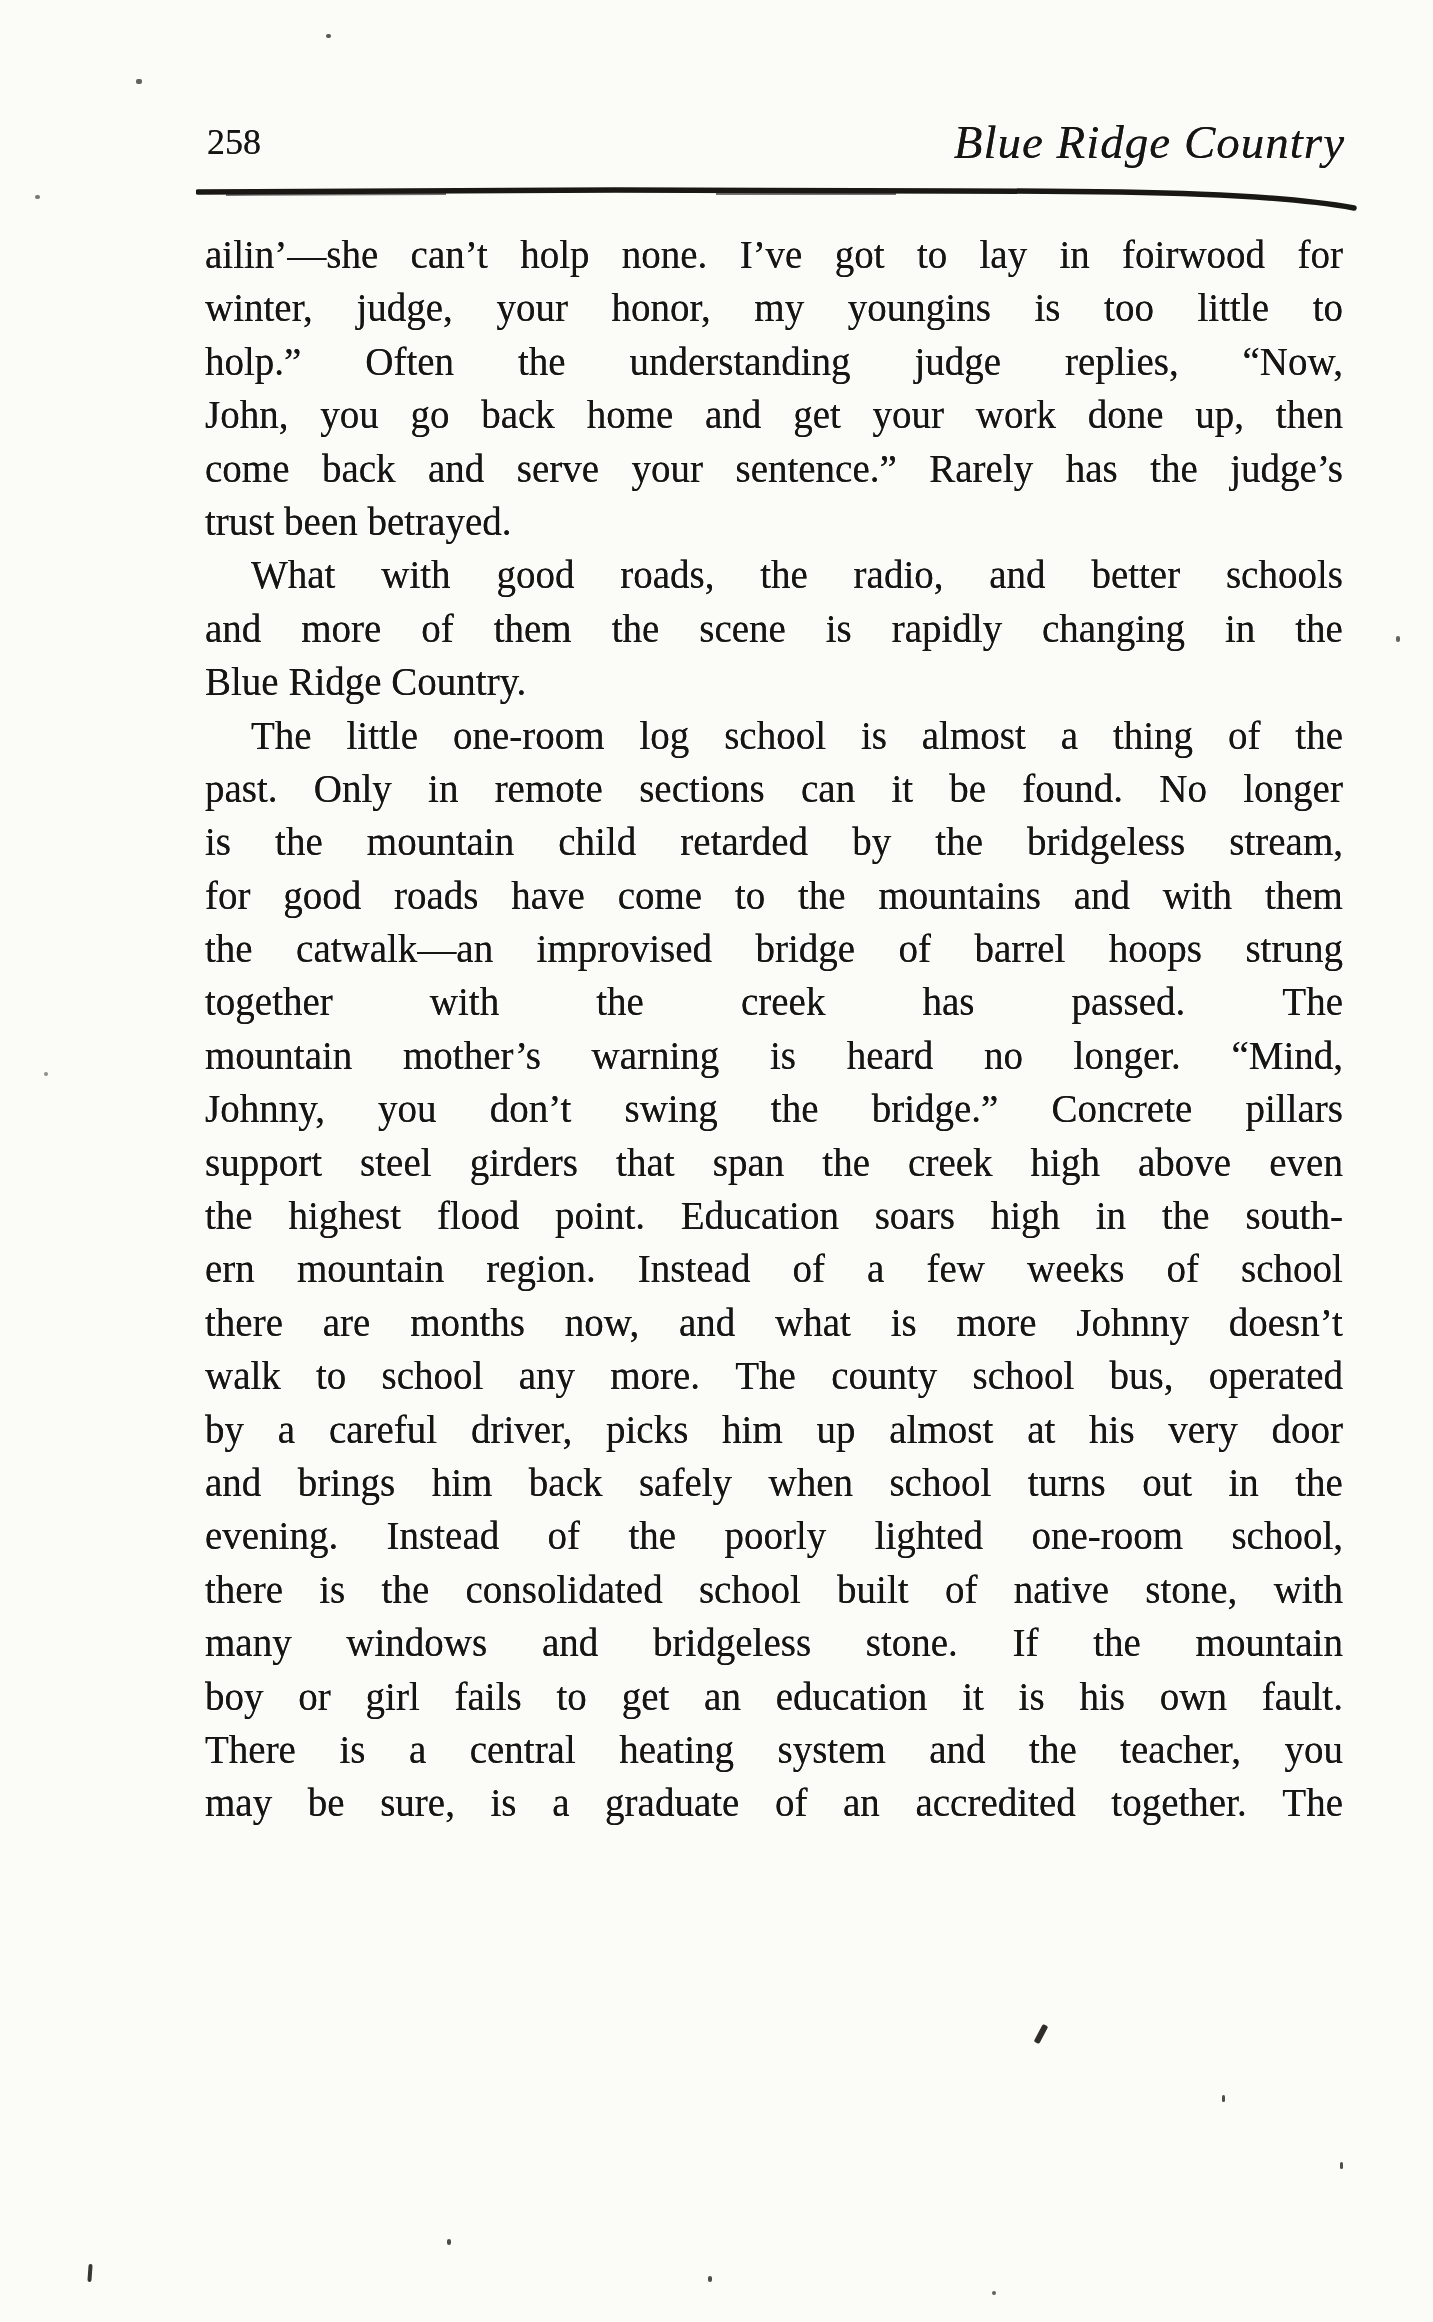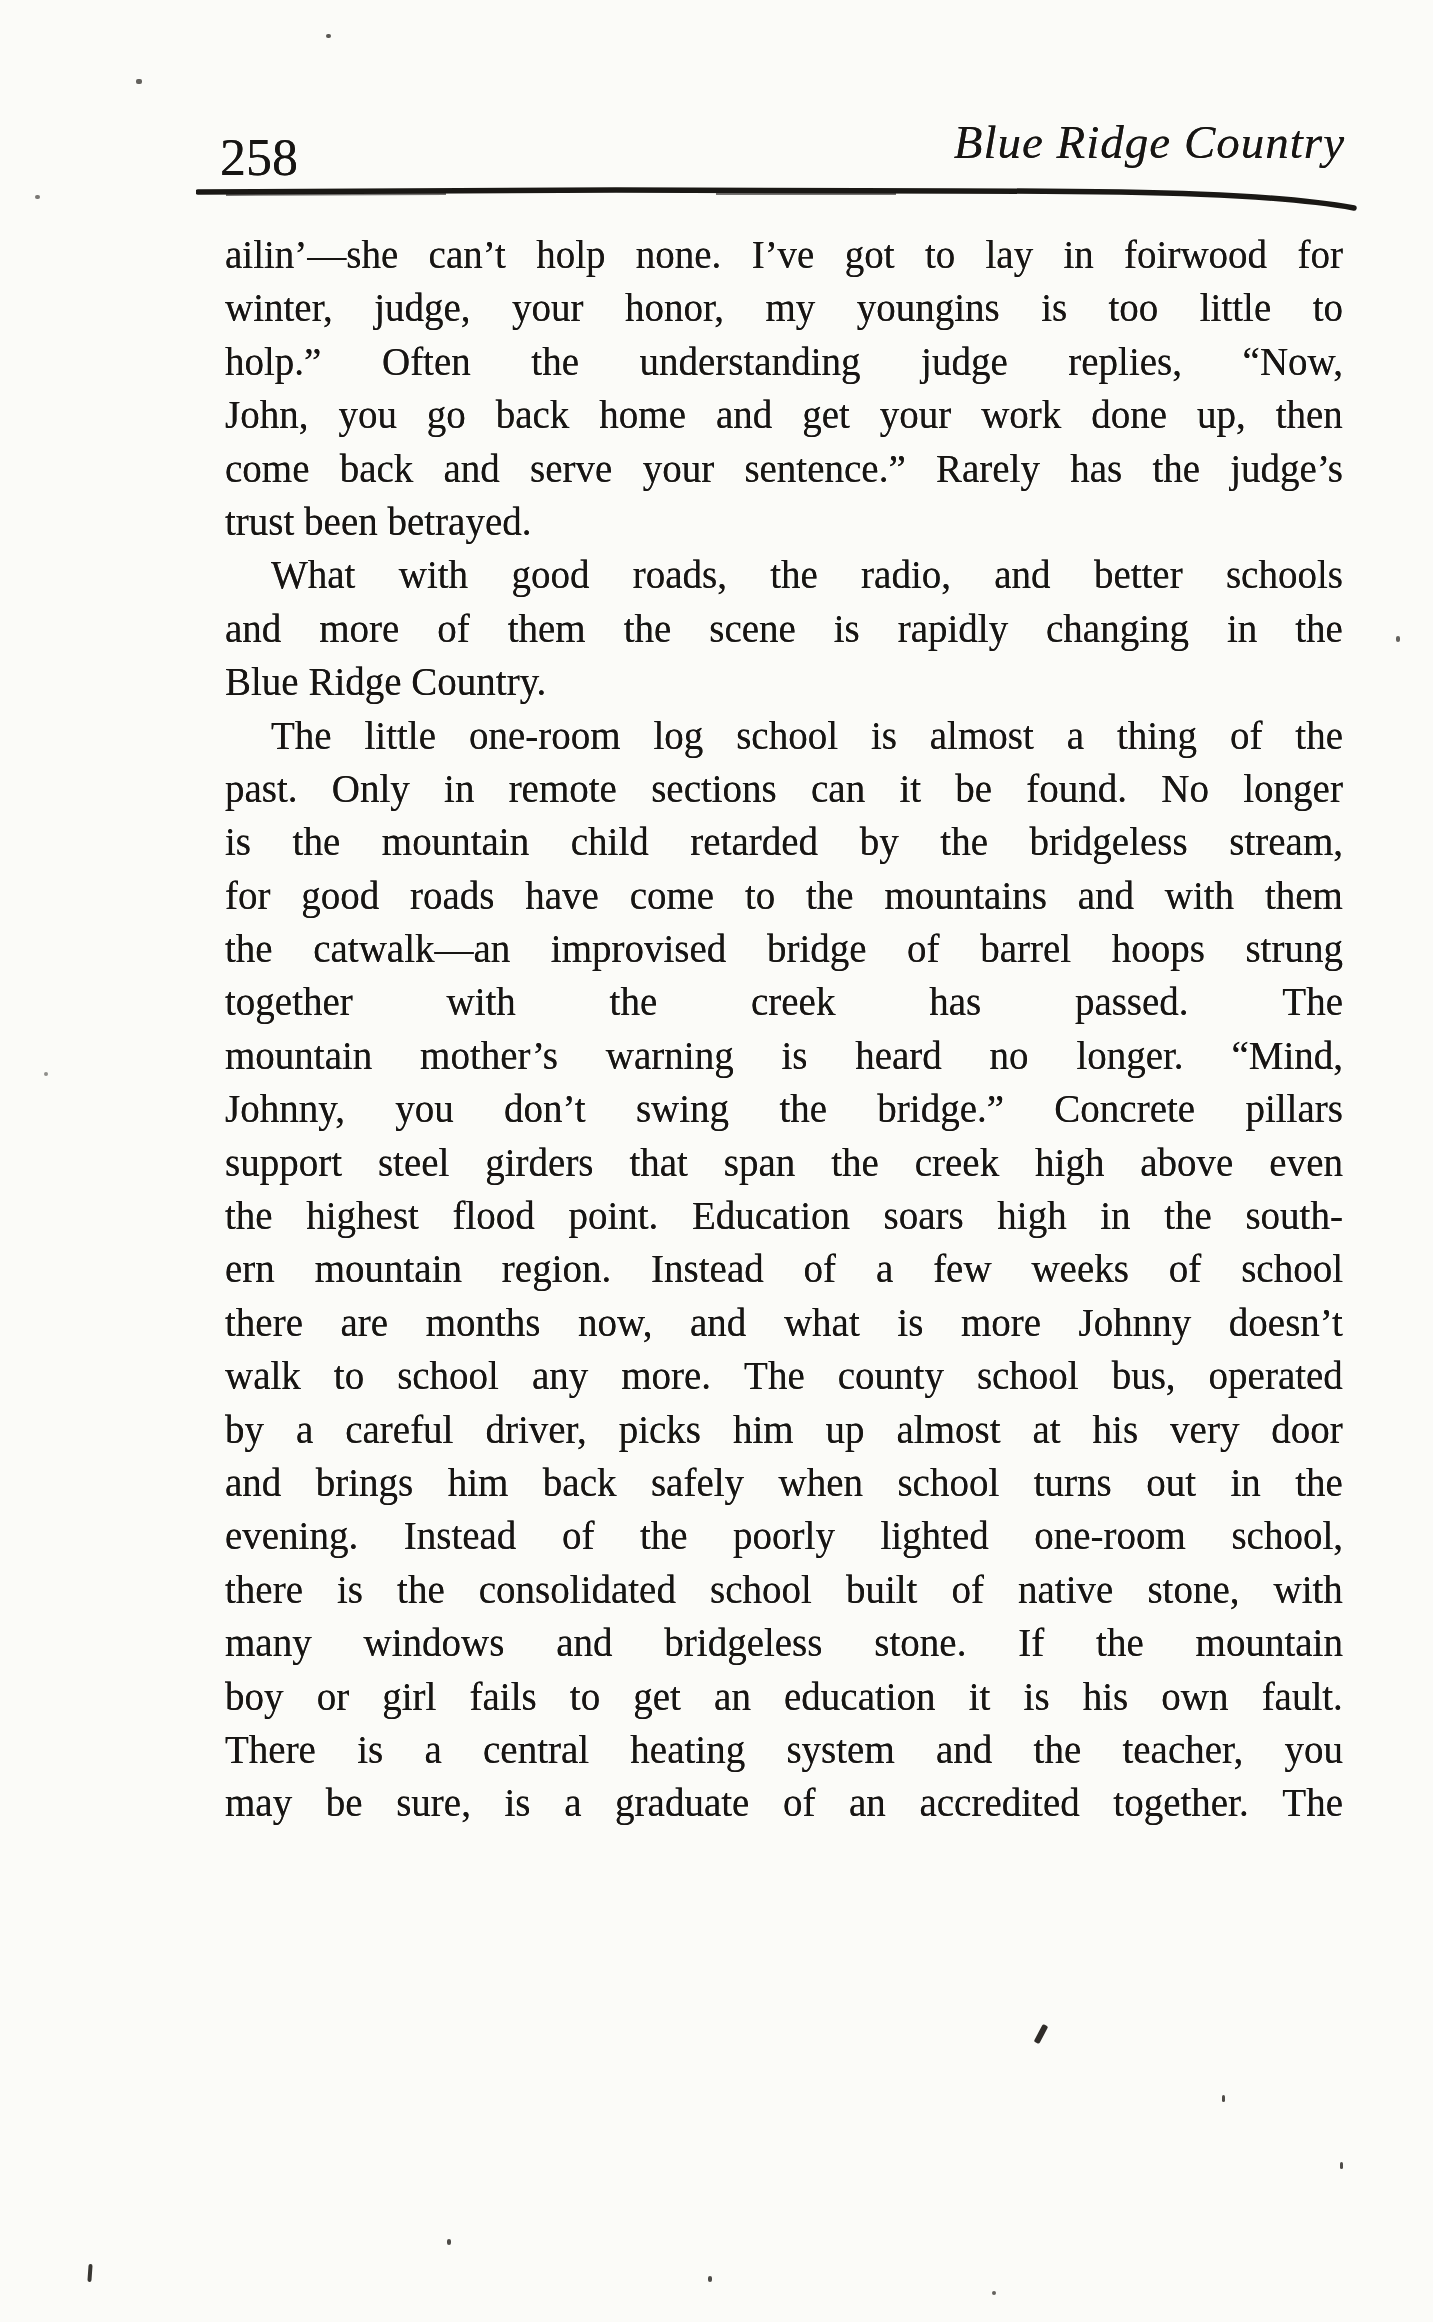--- a/index.html
+++ b/index.html
@@ -11,39 +11,38 @@
     overflow:hidden;
     color:#171513;
     font-family:"Liberation Serif", serif;
     text-shadow:0 0 0.6px rgba(20,18,15,.85);
   }
   
   .running-head {
     position:absolute; left:205px; top:116px; width:1140px; height:56px;
   }
   .page-number {
-    position:absolute; left:2px; top:16px;
-    font-size:52px; line-height:52px;margin-left:13px;
+    position:absolute; left:2px; top:0;
+    font-size:36px; line-height:52px;
   }
   .running-title {
     position:absolute; left:0; width:100%; top:0;
     text-align:right; font-style:italic;
     font-size:47px; line-height:52px; letter-spacing:1px;
   }
   .head-rule { position:absolute; left:196px; top:184px; }
   
   .text-block {
     position:absolute; left:205px; top:228px; width:1138px;
     font-size:39px;
   }
   .paragraph { margin:0; }
   .line {
     height:53.4px; line-height:53.4px;
     white-space:nowrap;
-    margin-left:20px;
   }
   .line.j { display:flex; justify-content:space-between; }
   .line.indent { padding-left:46px; }
   .section-heading {
     margin:84px 0 36px 0;
     text-align:center;
     letter-spacing:3px;
     height:46px; line-height:46px;
   }
   .heading-initial { font-size:41px; }

